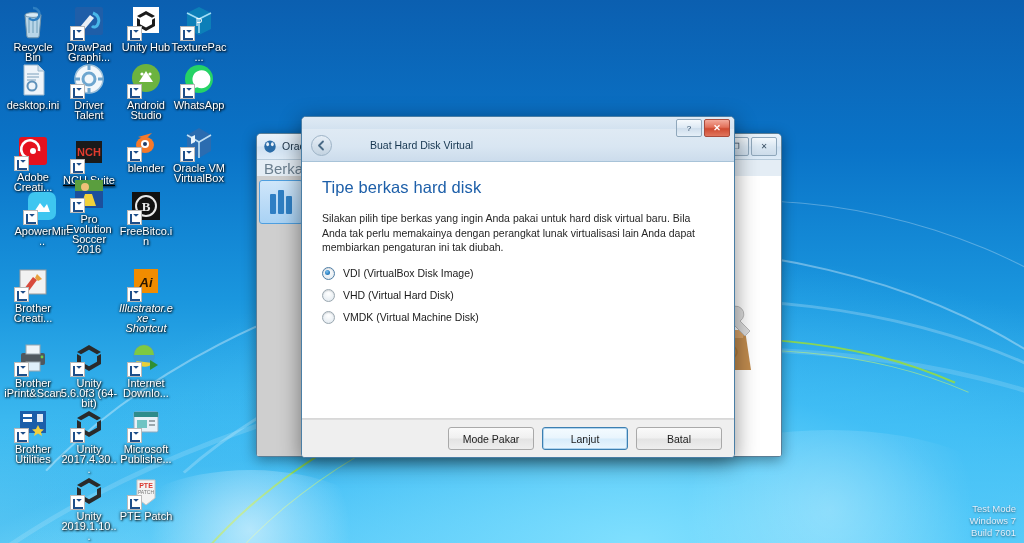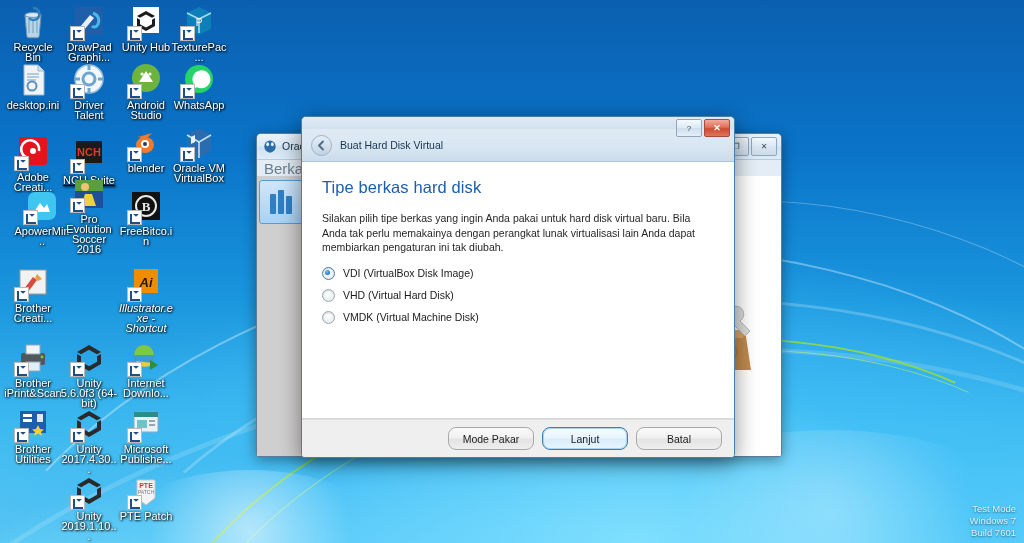--- a/index.html
+++ b/index.html
@@ -73,40 +73,40 @@
     background:#f0f0f0;box-shadow:0 5px 22px rgba(0,0,0,0.45);overflow:hidden;
     display:flex;flex-direction:column;}
   #wizard .w-glass{height:12px;background:linear-gradient(180deg,#dfeaf4 0%,#d3e2f0 100%);position:relative;}
   #wizard .w-ctrls{position:absolute;right:4px;top:2px;display:flex;gap:2px;}
   #wizard .ctl{width:24px;height:16px;border-radius:2px;border:1px solid #8fa7bb;
     display:flex;align-items:center;justify-content:center;font-size:8px;color:#24425e;
     background:linear-gradient(180deg,#f6fafd 0%,#dde9f4 48%,#cfdeec 52%,#e5eff8 100%);}
   #wizard .ctl.close{border-color:#a84a3c;color:#fff;font-size:9px;font-weight:bold;
     background:linear-gradient(180deg,#f3a99a 0%,#e2705a 45%,#cf4a31 55%,#e0755d 100%);}
   #wizard .w-head{height:32px;background:linear-gradient(180deg,#dfeaf4 0%,#d9e6f2 55%,#ccdcec 100%);
-    border-bottom:1px solid #a8c3d8;display:flex;align-items:center;padding-left:9px;}
+    border-bottom:1px solid #a8c3d8;display:flex;align-items:center;padding-left:9px;gap:30px;}
   #wizard .backbtn{width:19px;height:19px;border-radius:50%;
     background:linear-gradient(180deg,#e6eef6 0%,#c3d3e1 100%);
     border:1px solid #9db3c6;display:flex;align-items:center;justify-content:center;margin-right:8px;}
   #wizard .w-title{font-size:10.5px;color:#15354f;}
   #wizard .w-body{flex:1;background:#fff;padding:16px 20px 4px 20px;border-bottom:1px solid #d8d8d8;}
   #wizard h1{margin:0 0 14px 0;font-size:16.5px;font-weight:normal;color:#1d5fa9;letter-spacing:0.1px;}
   #wizard .desc{font-size:10.5px;color:#262626;line-height:14.5px;margin-bottom:12px;max-width:392px;}
   #wizard .radio-row{display:flex;align-items:center;margin-bottom:9px;}
   #wizard .radio{width:11px;height:11px;border-radius:50%;margin-right:8px;flex:none;
     border:1px solid #9aa7b0;background:radial-gradient(circle at 50% 35%,#ffffff 0%,#e8eef3 70%,#d4dde4 100%);
     box-shadow:inset 0 1px 1px rgba(0,0,0,0.12);position:relative;}
   #wizard .radio.checked{border-color:#4e7ea6;}
   #wizard .radio.checked:after{content:"";position:absolute;left:2px;top:2px;width:5px;height:5px;border-radius:50%;
     background:radial-gradient(circle at 40% 35%,#7bc0f0 0%,#2a7fc1 60%,#1a5d96 100%);}
   #wizard .radio-lbl{font-size:10.5px;color:#1a1a1a;}
   #wizard .w-foot{height:37px;background:#efefef;display:flex;align-items:center;
     justify-content:flex-end;padding-right:12px;gap:8px;border-top:1px solid #dcdcdc;}
   #wizard .btn{min-width:66px;height:21px;padding:0 9px;font-size:10.5px;color:#1c1c1c;
-    border:1px solid #a9a9a9;border-radius:8px;
+    border:1px solid #a9a9a9;border-radius:3px;
     background:linear-gradient(180deg,#fafafa 0%,#f0f0f0 48%,#e3e3e3 52%,#eeeeee 100%);
     display:flex;align-items:center;justify-content:center;font-family:"Liberation Sans", sans-serif;}
   #wizard .btn.default{border-color:#3c7fb1;box-shadow:0 0 0 1px #aed3ee inset;
     background:linear-gradient(180deg,#f4fbff 0%,#e9f5fd 48%,#d7ecfb 52%,#eaf6fe 100%);}
 
   
   #watermark{position:absolute;right:8px;bottom:4px;text-align:right;
     font-size:9.5px;line-height:12px;color:#dfeefc;text-shadow:0 1px 2px rgba(0,0,0,0.5);}
 </style>
 </head>

